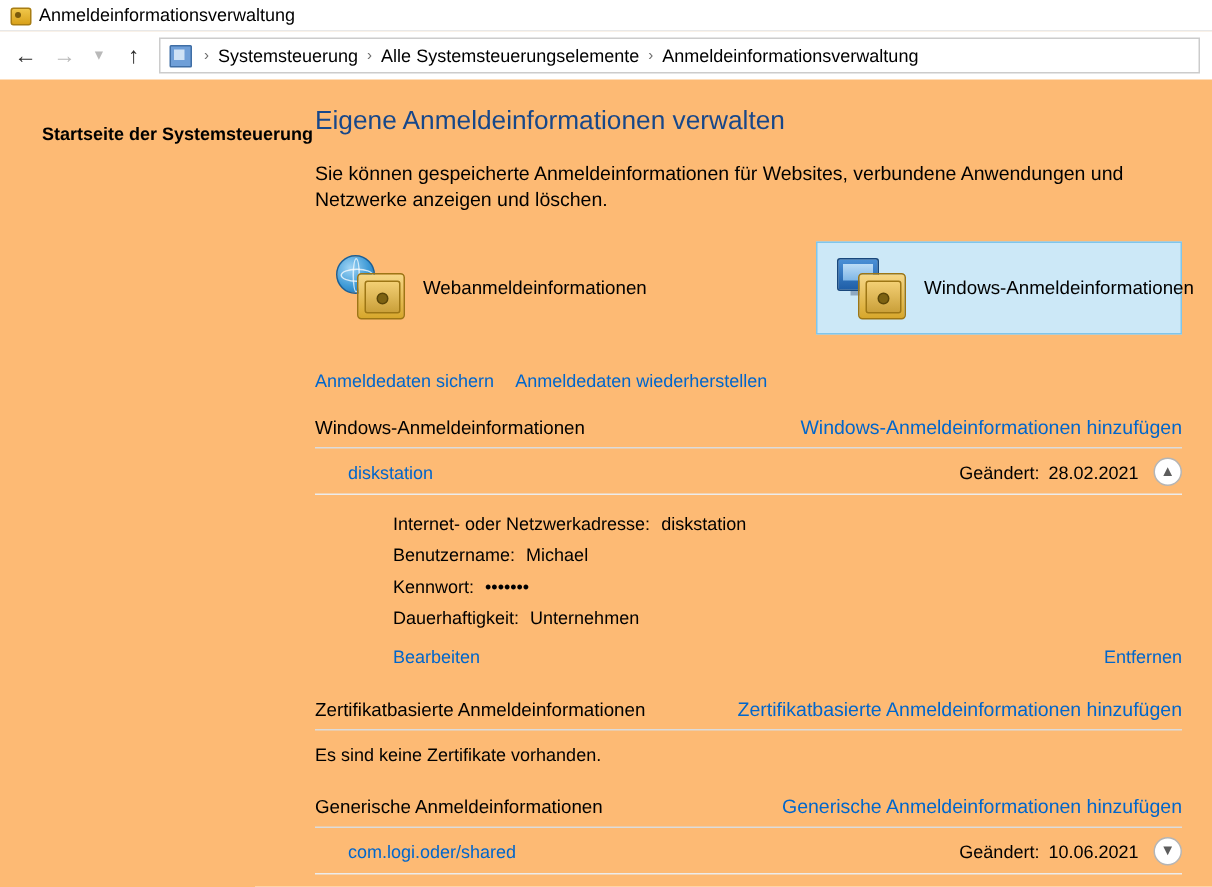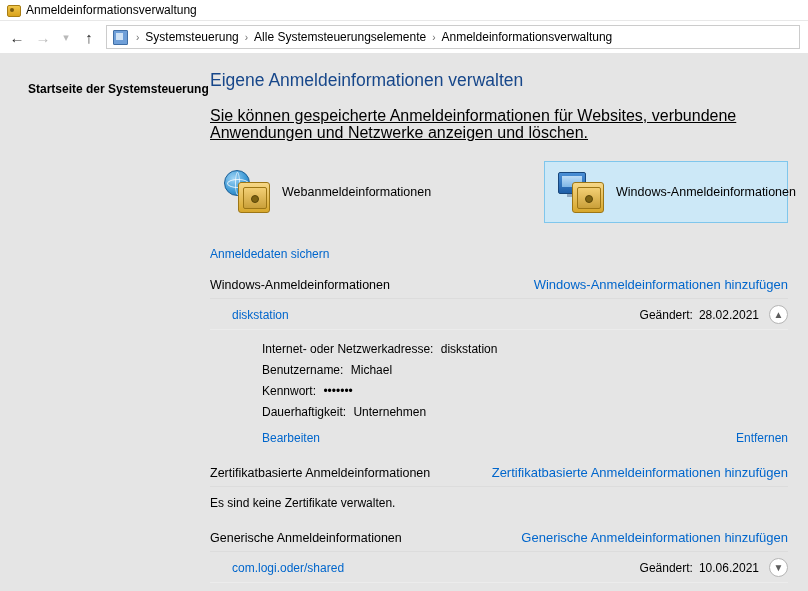--- a/index.html
+++ b/index.html
@@ -12,21 +12,21 @@
     background: #ffffff;
     font-family: "Liberation Sans", sans-serif;
     font-size: 12px;
     color: #000000;
     overflow: hidden;
   }
   .window {
     width: 808px;
     height: 591px;
     position: relative;
-    background: #e5e5e5;
+    background: #fdba74;
     display: flex;
     flex-direction: column;
   }
 
   
   .titlebar {
     height: 20px;
     background: #ffffff;
     border-bottom: 1px solid #e8e8e8;
     display: flex;
@@ -162,26 +162,25 @@
 
   h1.page-title {
     font-size: 17.5px;
     font-weight: normal;
     color: #17478a;
     margin: 16px 0 0 0;
     padding: 0;
     line-height: 22px;
   }
   p.page-desc {
-    font-size: 16px;
+    font-size: 13px;
     color: #000000;
     margin: 16px 0 0 0;
     line-height: 17px;
     max-width: 566px;
-    text-decoration: underline;
   }
 
   
   .tiles {
     margin-top: 20px;
     display: flex;
     gap: 12px;
     position: relative;
     height: 62px;
   }
@@ -454,20 +453,21 @@
                 <span class="door"></span>
                 <span class="dial"></span>
               </span>
           </span>
           <span class="tile-label">Windows-Anmeldeinformationen</span>
         </div>
       </div>
 
       <div class="backup-links">
         <a class="link">Anmeldedaten sichern</a>
+        <a class="link">Anmeldedaten wiederherstellen</a>
       </div>
 
       <div class="section">
         <div class="section-head">
           <span class="section-title">Windows-Anmeldeinformationen</span>
           <a class="section-action">Windows-Anmeldeinformationen hinzufügen</a>
         </div>
 
         <div class="cred-row">
           <span class="cred-name">diskstation</span>
@@ -499,21 +499,21 @@
             <a class="link">Entfernen</a>
           </div>
         </div>
       </div>
 
       <div class="section">
         <div class="section-head">
           <span class="section-title">Zertifikatbasierte Anmeldeinformationen</span>
           <a class="section-action">Zertifikatbasierte Anmeldeinformationen hinzufügen</a>
         </div>
-        <div class="empty-note">Es sind keine Zertifikate verwalten.</div>
+        <div class="empty-note">Es sind keine Zertifikate vorhanden.</div>
       </div>
 
       <div class="section">
         <div class="section-head">
           <span class="section-title">Generische Anmeldeinformationen</span>
           <a class="section-action">Generische Anmeldeinformationen hinzufügen</a>
         </div>
 
         <div class="cred-row">
           <span class="cred-name">com.logi.oder/shared</span>

